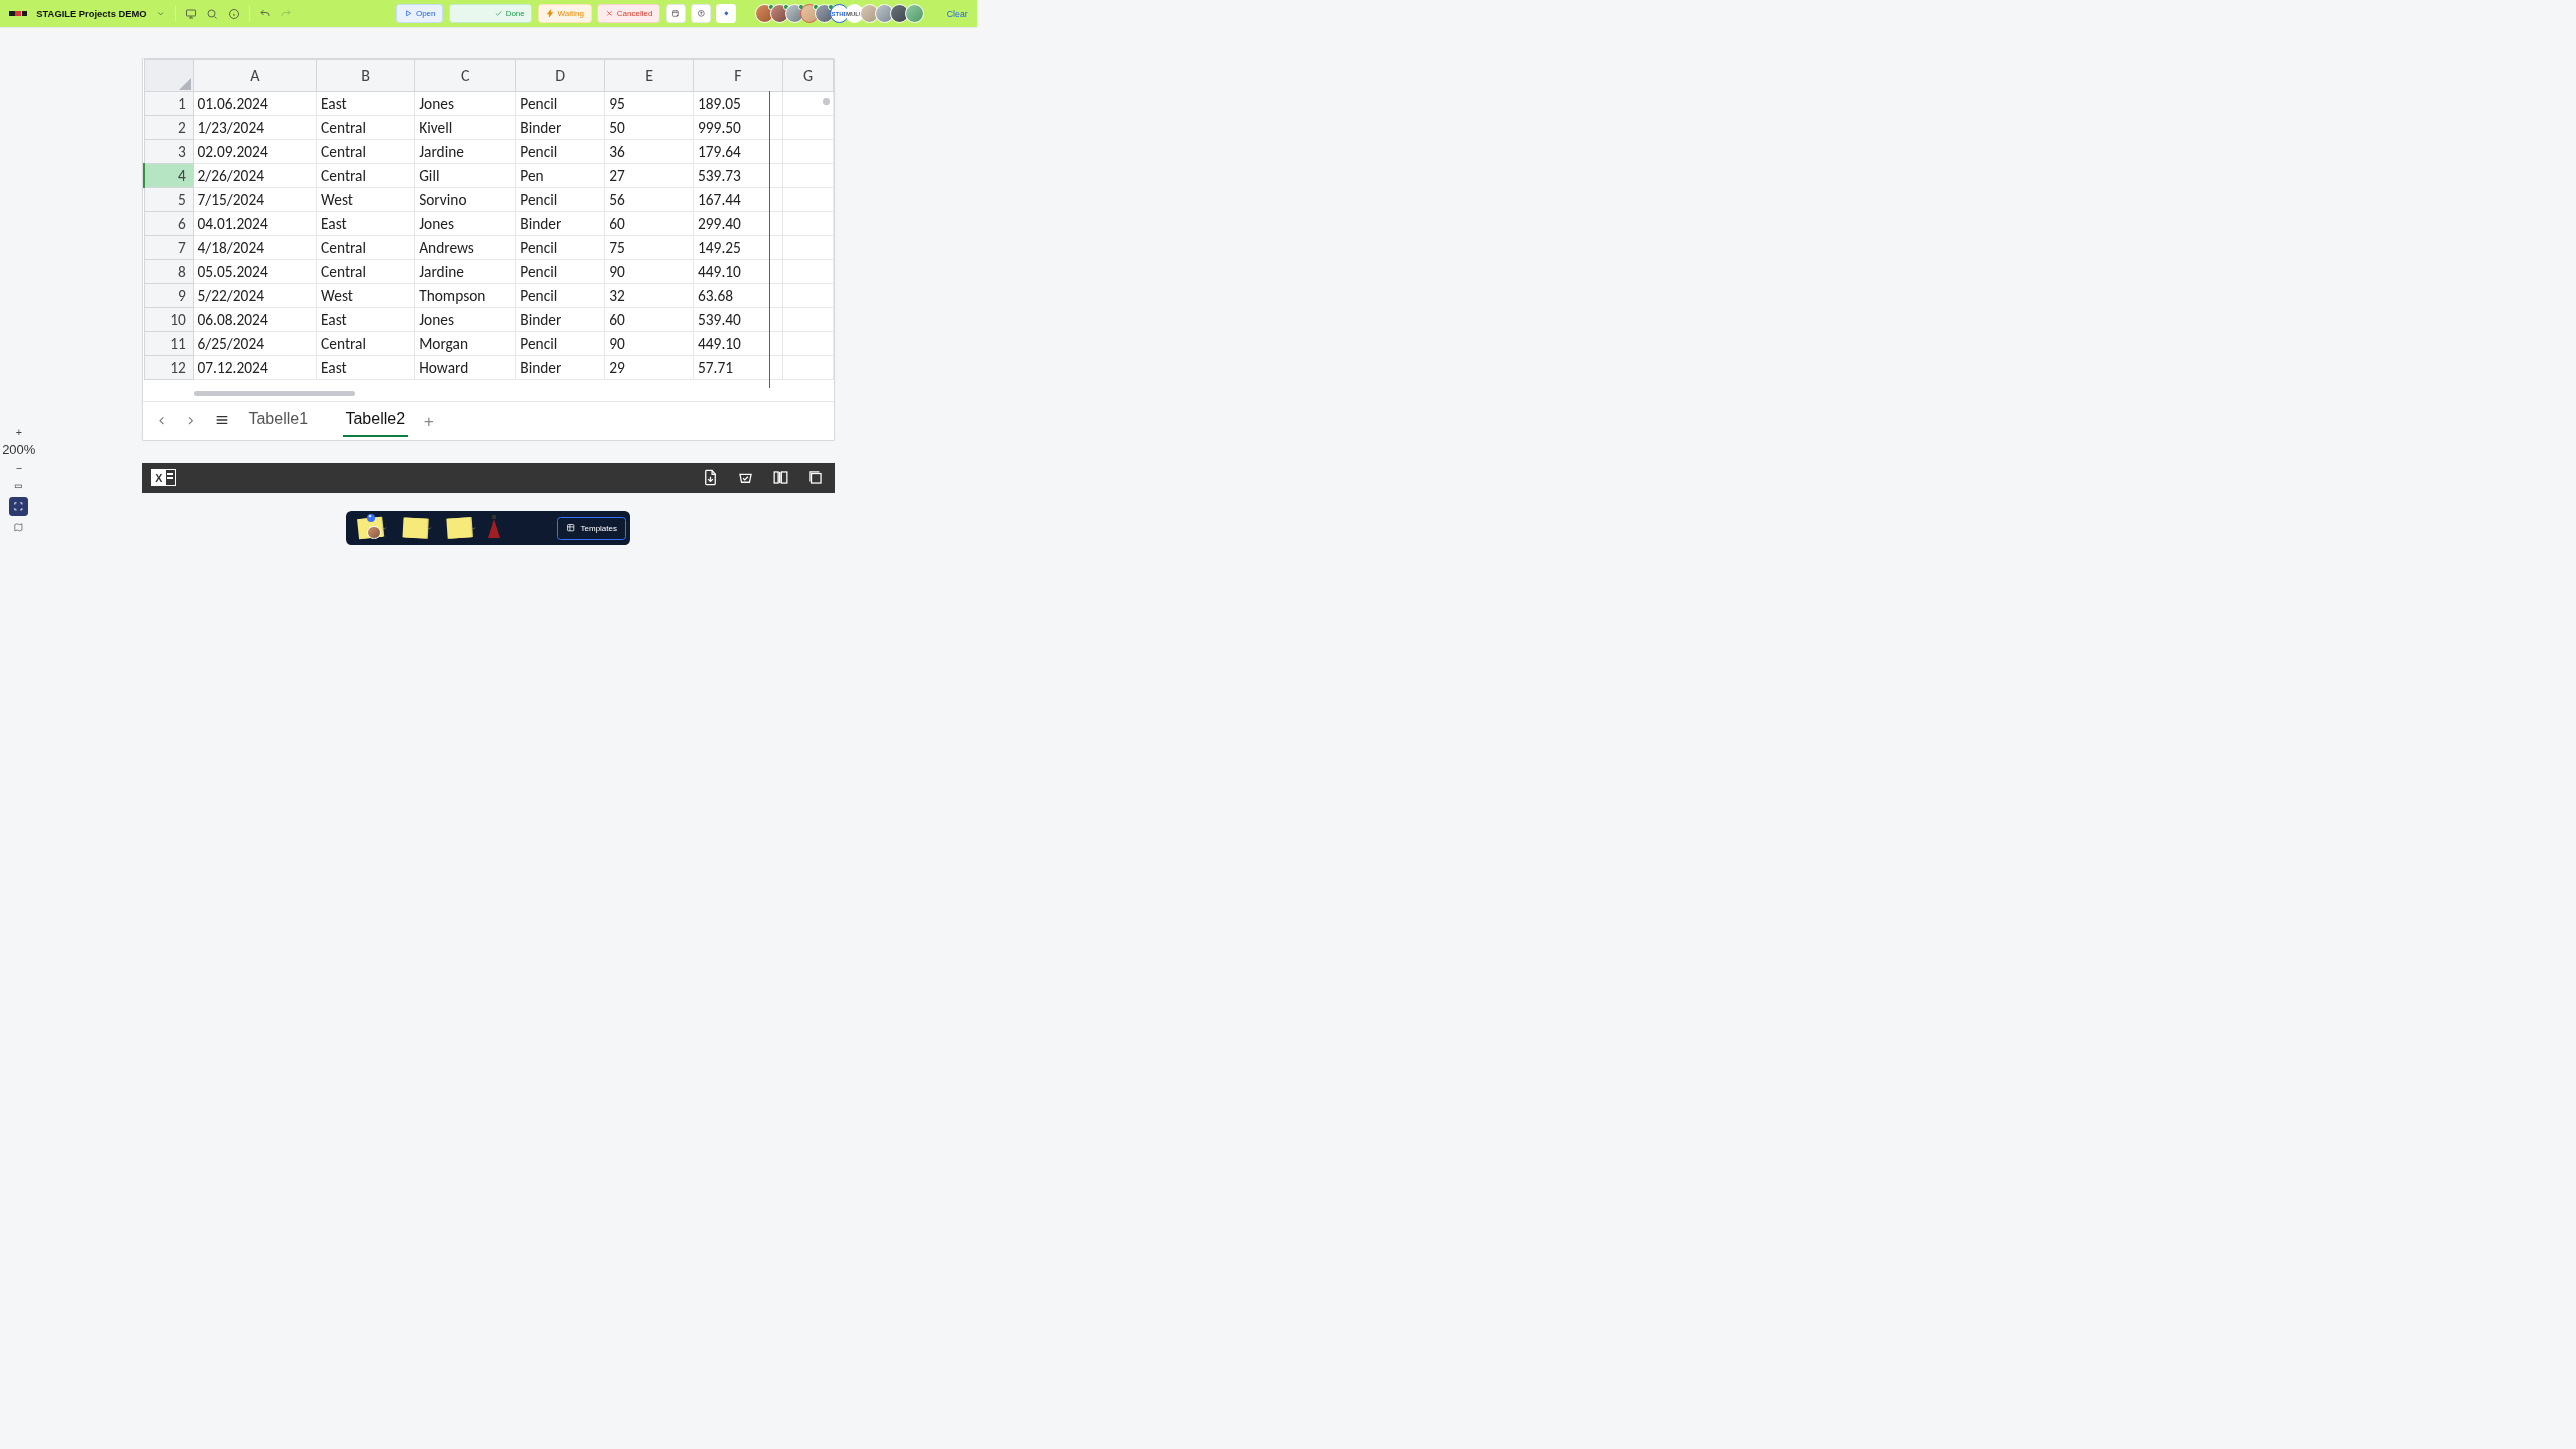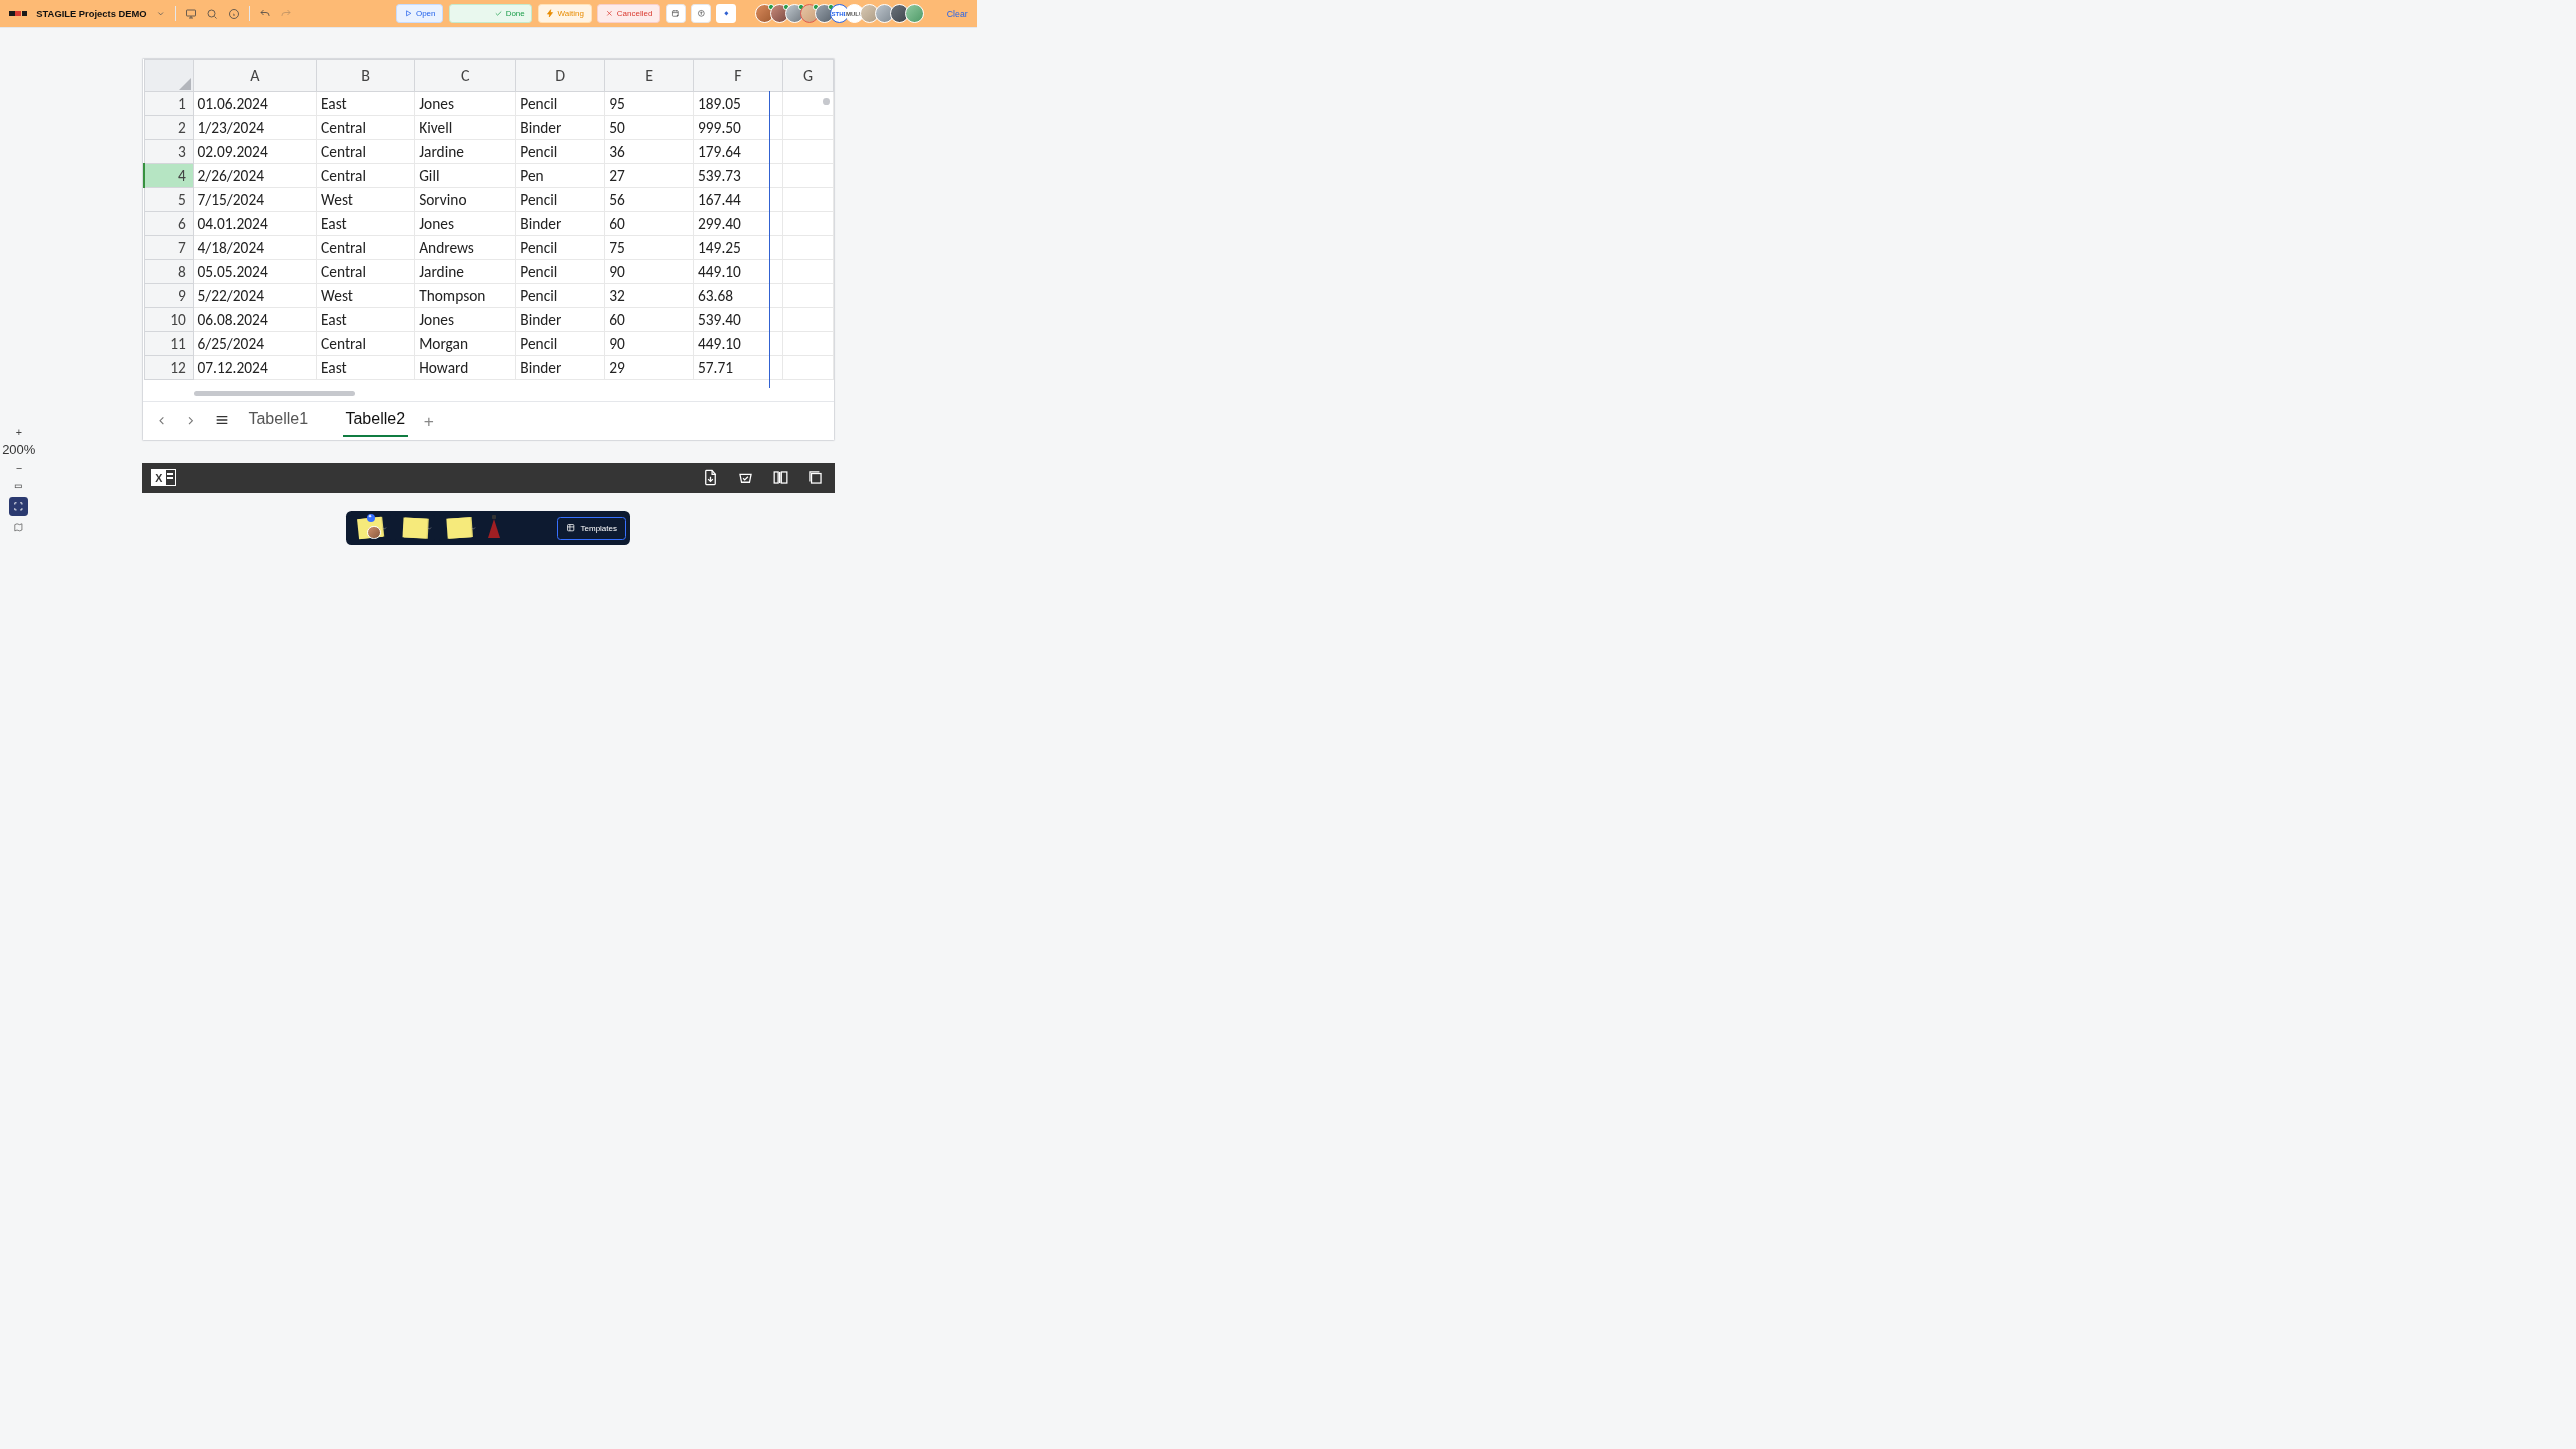--- a/index.html
+++ b/index.html
@@ -1,19 +1,19 @@
 <!DOCTYPE html>
 <html style="font-size:10.7px"><head>
 <meta charset="utf-8">
 <style>
 * { box-sizing: border-box; margin: 0; padding: 0; }
 body { font-family: -apple-system, BlinkMacSystemFont, "Segoe UI", Arial, sans-serif; background: #f5f6f7; width: 977px; height: 547px; overflow: hidden; position: relative; }
 
 
-.topbar { position: absolute; top: 0; left: 0; right: 0; height: 28px; background: #fdba74; border-bottom: 0.7px solid #e5e7eb; display: flex; align-items: center; padding: 0 9.4px; gap: 9.4px; }
+.topbar { position: absolute; top: 0; left: 0; right: 0; height: 28px; background: #bef264; border-bottom: 0.7px solid #e5e7eb; display: flex; align-items: center; padding: 0 9.4px; gap: 9.4px; }
 .logo-squares { display: flex; gap: 0.7px; }
 .logo-squares span { width: 5.4px; height: 5.4px; }
 .project-title { font-size: 9.4px; font-weight: 600; color: #111; }
 .chev { width: 9.4px; height: 9.4px; stroke: #555; stroke-width: 2; fill: none; }
 .topbar .divider { width: 0.7px; height: 14.8px; background: #e5e7eb; }
 .icon-btn { width: 12px; height: 12px; display: flex; align-items: center; justify-content: center; cursor: pointer; }
 .icon-btn svg { width: 12px; height: 12px; stroke: #444; stroke-width: 1.6; fill: none; }
 .topbar-center { margin-left: auto; display: flex; align-items: center; gap: 5.4px; }
 .status-btn { display: flex; align-items: center; gap: 3.4px; height: 19px; padding: 0 6.7px; border-radius: 3.4px; font-size: 8px; font-weight: 500; border: 0.7px solid; cursor: pointer; }
 .status-btn svg, .square-btn svg { width: 8.7px; height: 8.7px; fill: none; stroke-width: 2; }

